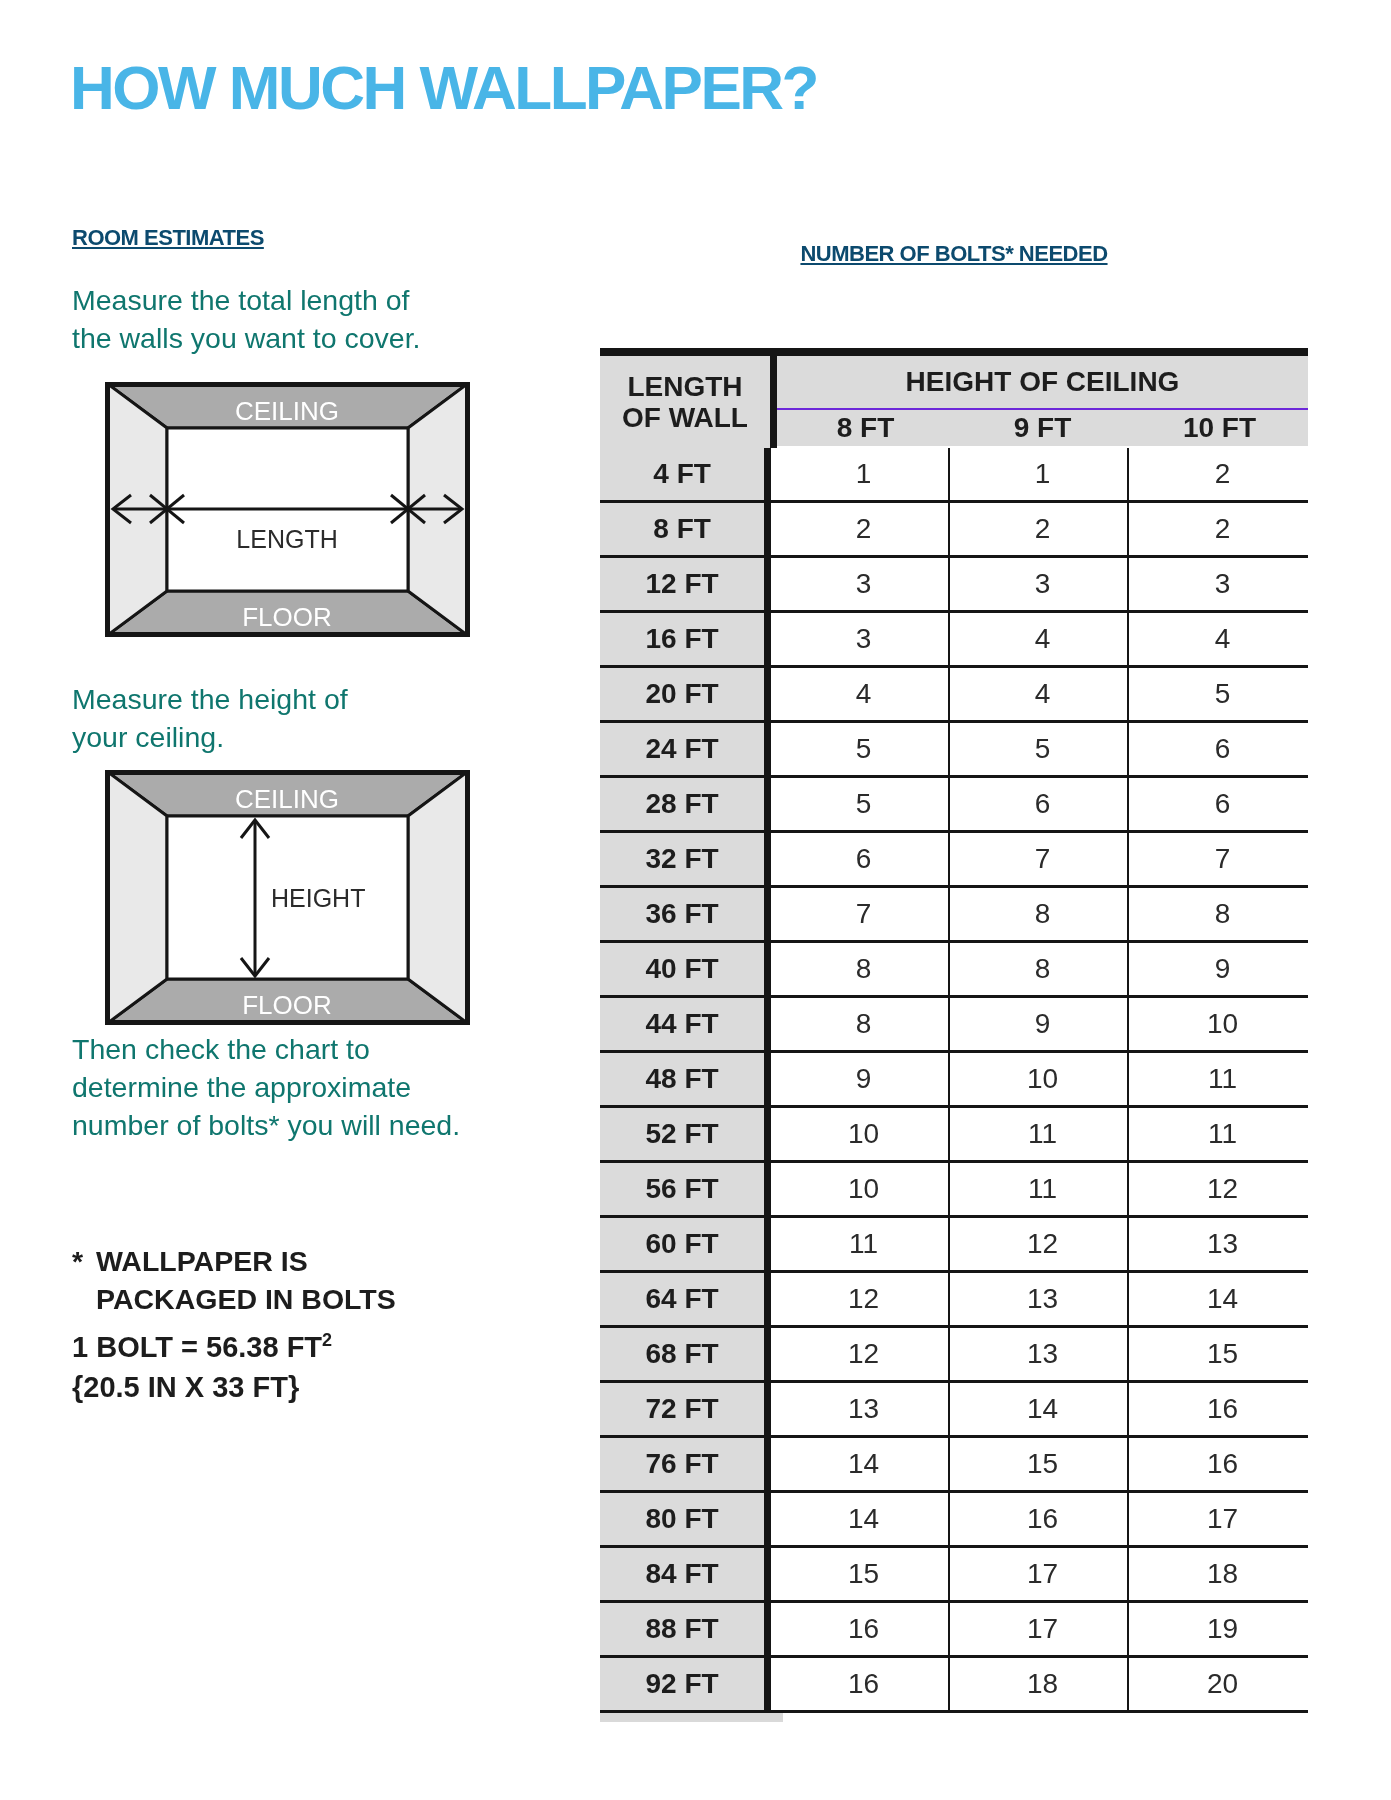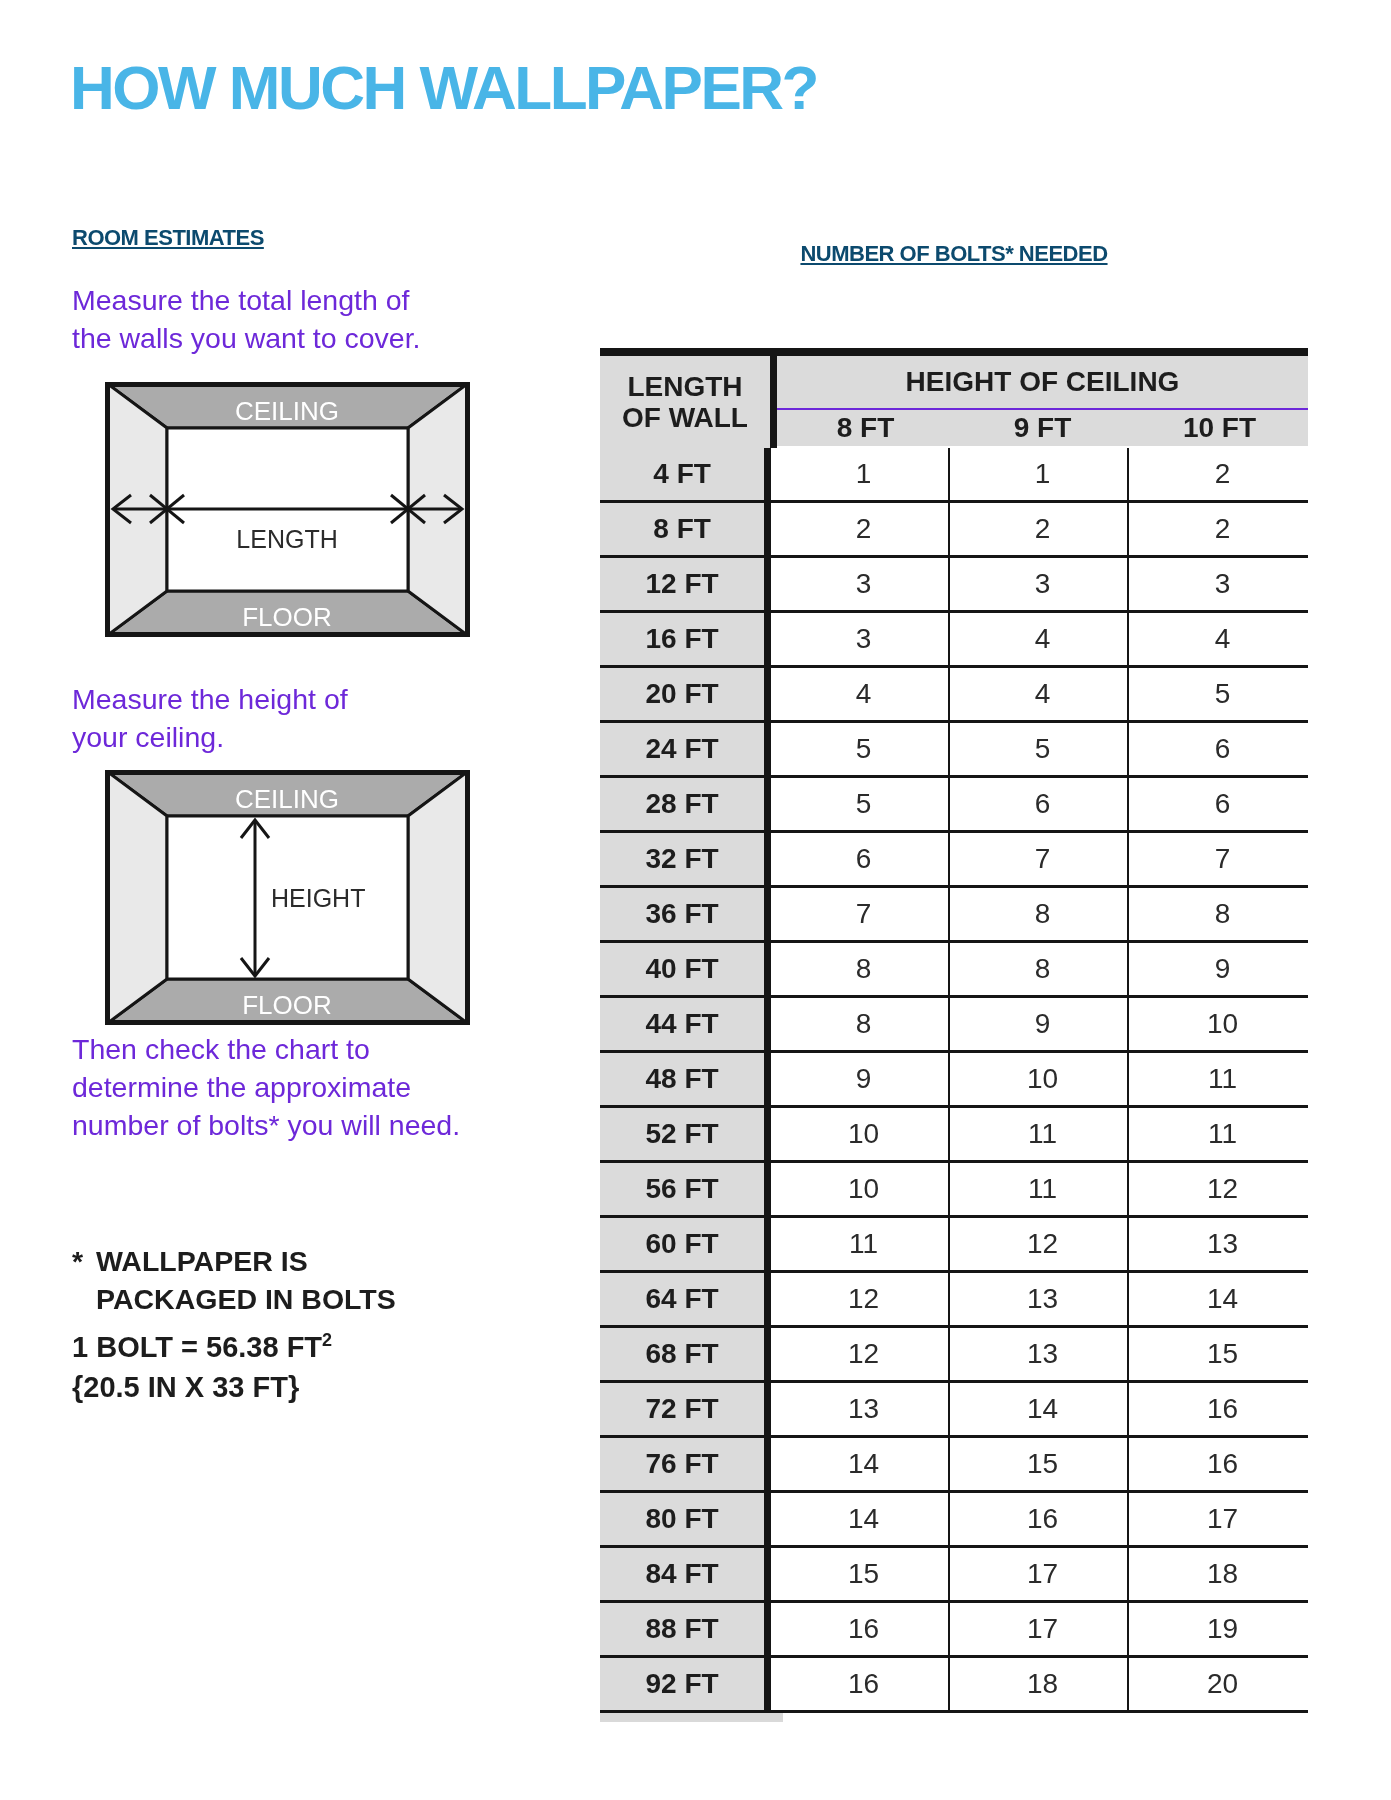--- a/index.html
+++ b/index.html
@@ -7,21 +7,21 @@
         font-family:"Liberation Sans","DejaVu Sans",sans-serif;color:#2b2b2b;}
 
   .page-title{position:absolute;left:70px;top:52px;font-size:62px;font-weight:bold;
               letter-spacing:-2.5px;color:#49b5e7;white-space:nowrap;}
 
   .section-heading{position:absolute;top:225px;font-size:22px;font-weight:bold;
                    letter-spacing:-0.5px;color:#0c4a6e;white-space:nowrap;text-decoration:underline;}
   .heading-left{left:72px;}
   .heading-table{left:600px;width:708px;text-align:center;margin-top:16px;}
 
-  .para{position:absolute;left:72px;font-size:28.5px;line-height:38px;color:#6d28d9;}
+  .para{position:absolute;left:72px;font-size:28.5px;line-height:38px;color:#0f766e;}
   .para div{white-space:nowrap;}
   #para1{top:281px;}
   #para2{top:680px;}
   #para3{top:1030px;}
 
   .diagram{position:absolute;left:72px;width:365px;height:255px;padding-left:33px;}
   #diagram1{top:382px;}
   #diagram2{top:770px;}
 
   .footnote{position:absolute;left:72px;top:1242px;display:flex;

